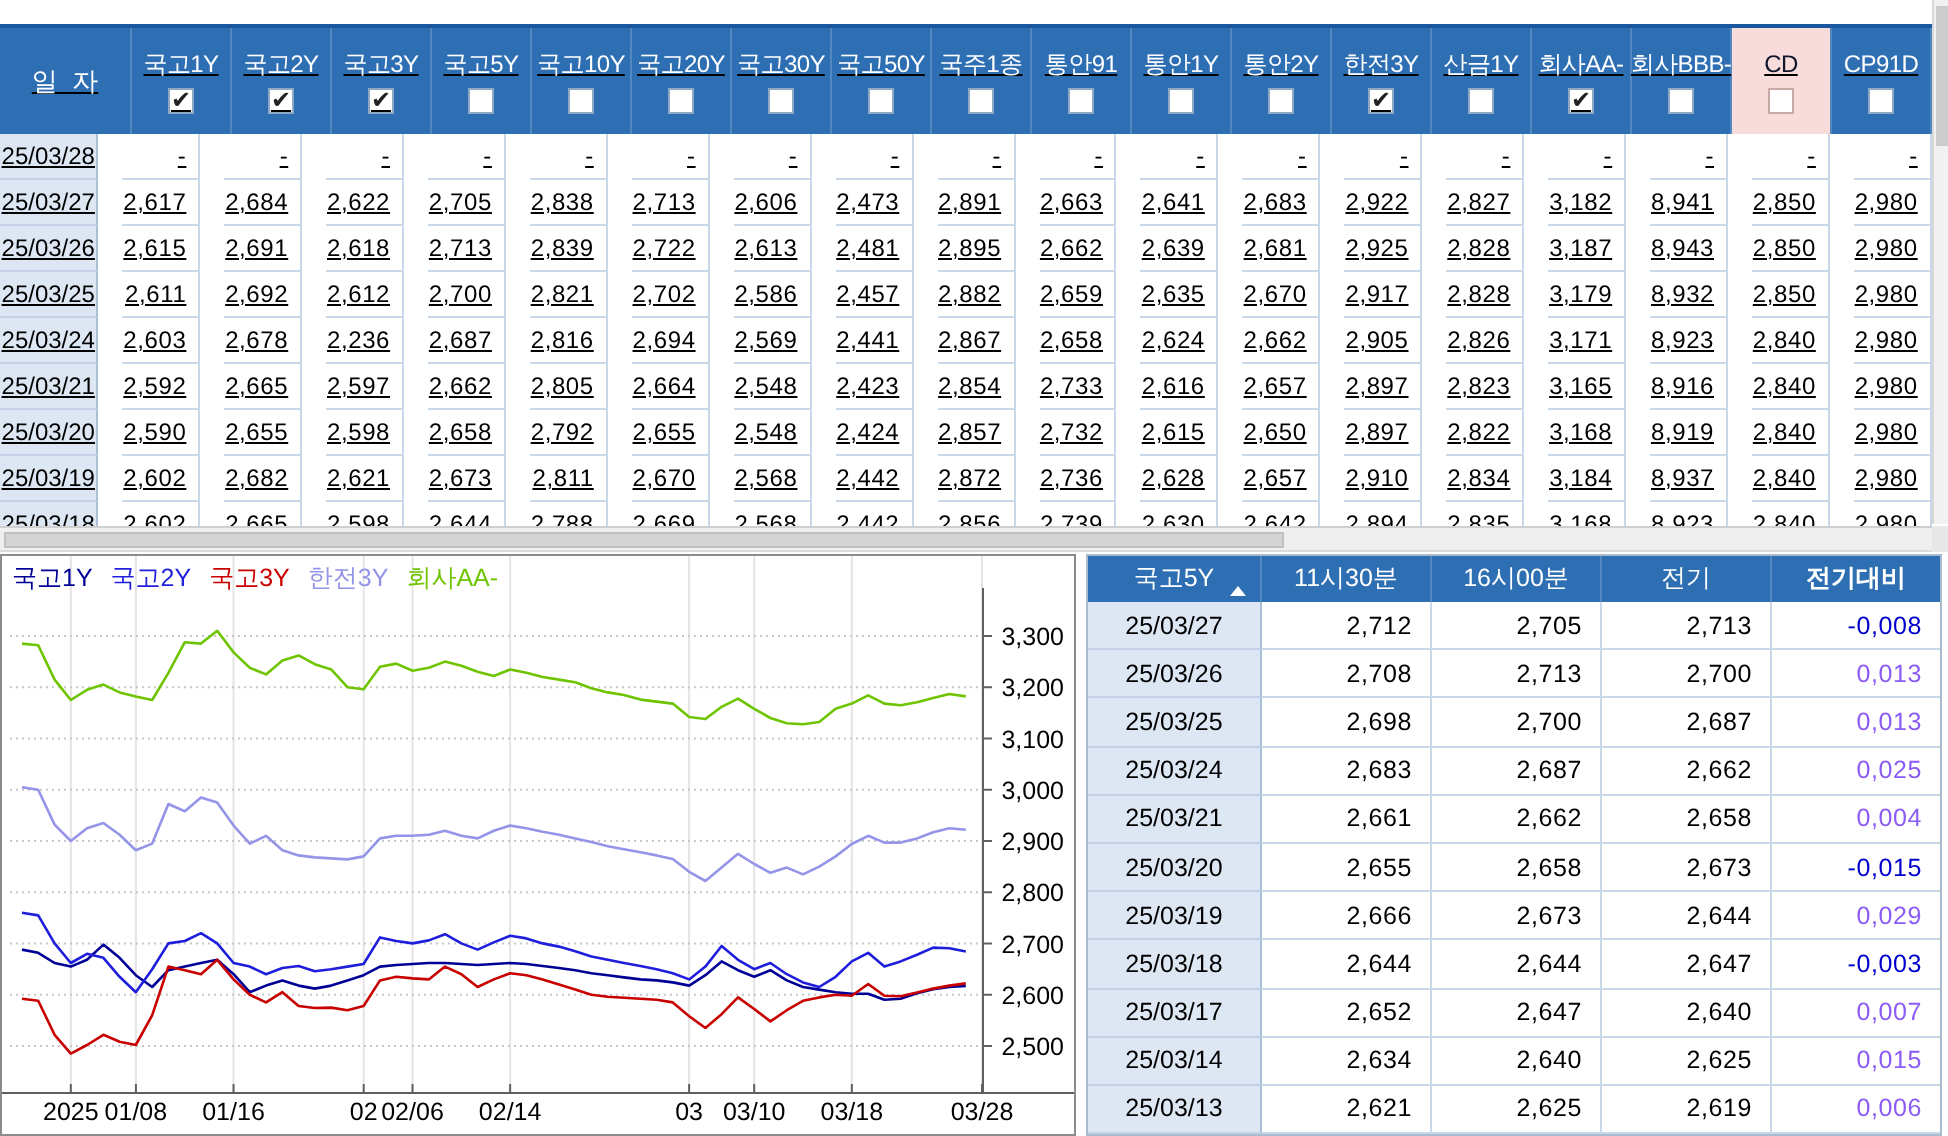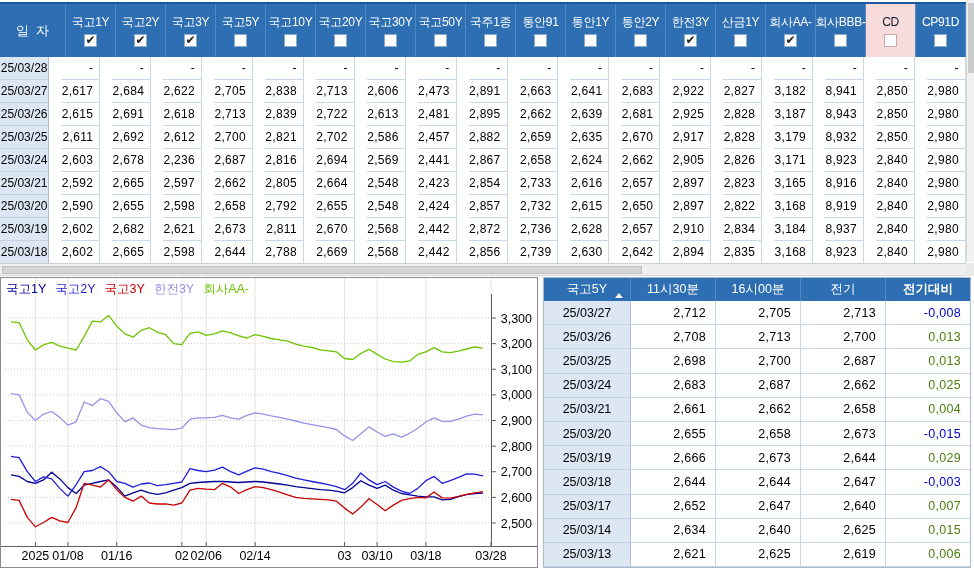--- a/index.html
+++ b/index.html
@@ -1,20 +1,20 @@
 <!DOCTYPE html>
 <html><head>
 <meta charset="utf-8">
 <style>
   * { margin:0; padding:0; box-sizing:border-box; }
   html,body { width:974px; height:568px; }
   body { position:relative; background:#fff; font-family:"Liberation Sans","DejaVu Sans",sans-serif; font-size:12px; color:#000; overflow:hidden; }
 
   
-  .top-table { position:absolute; left:0; top:2px; width:966px; }
+  .top-table { position:absolute; left:0; top:12px; width:966px;text-decoration:underline; }
   .t-header { display:flex; height:55px; background:#2E6EB3; border-top:2px solid #1A579E; }
   .hcell { width:50px; border-right:1px solid #5288BF; color:#fff; display:flex; flex-direction:column; align-items:center; justify-content:center; padding-top:1px; }
   .hcell.date-h { width:66px; font-size:13px; white-space:pre; justify-content:center; }
   .hcell.hl { background:#F8DCDC; color:#0f172a; }
   .hlabel { font-size:12px; letter-spacing:-0.3px; line-height:14px; margin-bottom:5px; white-space:nowrap; }
   .cb { width:13px; height:13px; background:#fff; border:1px solid #8FA9C4; font-size:12px; line-height:11px; text-align:center; color:#222; }
   .hl .cb { border-color:#C9A8A8; }
   .t-body .trow { display:flex; height:23px; background:#fff;gap:12px; }
   .dcell { width:66px; background:#DCE7F3; border-right:1px solid #A9BFD8; border-bottom:1px solid #C3D3E5; text-align:center; line-height:22px; }
   .vcell { width:50px; border-right:1px solid #C9D8E8; border-bottom:1px solid #C9D8E8; text-align:right; padding-right:6px; line-height:22px; letter-spacing:0.3px; }
@@ -37,21 +37,21 @@
   .rt-hcell { border-right:1px solid #5288BF; text-align:center; line-height:22px; position:relative; }
   .rt-hcell.c0 { width:87px; }
   .rt-hcell.c1,.rt-hcell.c2,.rt-hcell.c3 { width:85px; }
   .rt-hcell.c4 { flex:1; border-right:none;font-weight:bold; }
   .sort-tri { position:absolute; right:7px; bottom:3px; width:0; height:0; border-left:4px solid transparent; border-right:4px solid transparent; border-bottom:5px solid #fff; }
   .rt-body { flex:1; display:flex; flex-direction:column; }
   .rt-row { flex:1; display:flex; font-size:12.5px; }
   .rt-date { width:87px; background:#DCE7F3; border-right:1px solid #A9BFD8; border-bottom:1px solid #C3D3E5; display:flex; align-items:center; justify-content:center; }
   .rt-val { width:85px; border-right:1px solid #C9D8E8; border-bottom:1px solid #C9D8E8; display:flex; align-items:center; justify-content:flex-end; padding-right:9px; letter-spacing:0.3px; }
   .rt-val.last { flex:1; border-right:none;text-align:right; }
-  .rt-val.pos { color:#4d7c0f; }
+  .rt-val.pos { color:#8b5cf6; }
   .rt-val.neg { color:#0000CC; }
 </style>
 </head>
 <body>
 
 <div class="top-table">
   <div class="t-header" id="topHeader">
     <div class="hcell date-h">일  자</div>
   <div class="hcell">
         <span class="hlabel">국고1Y</span>

